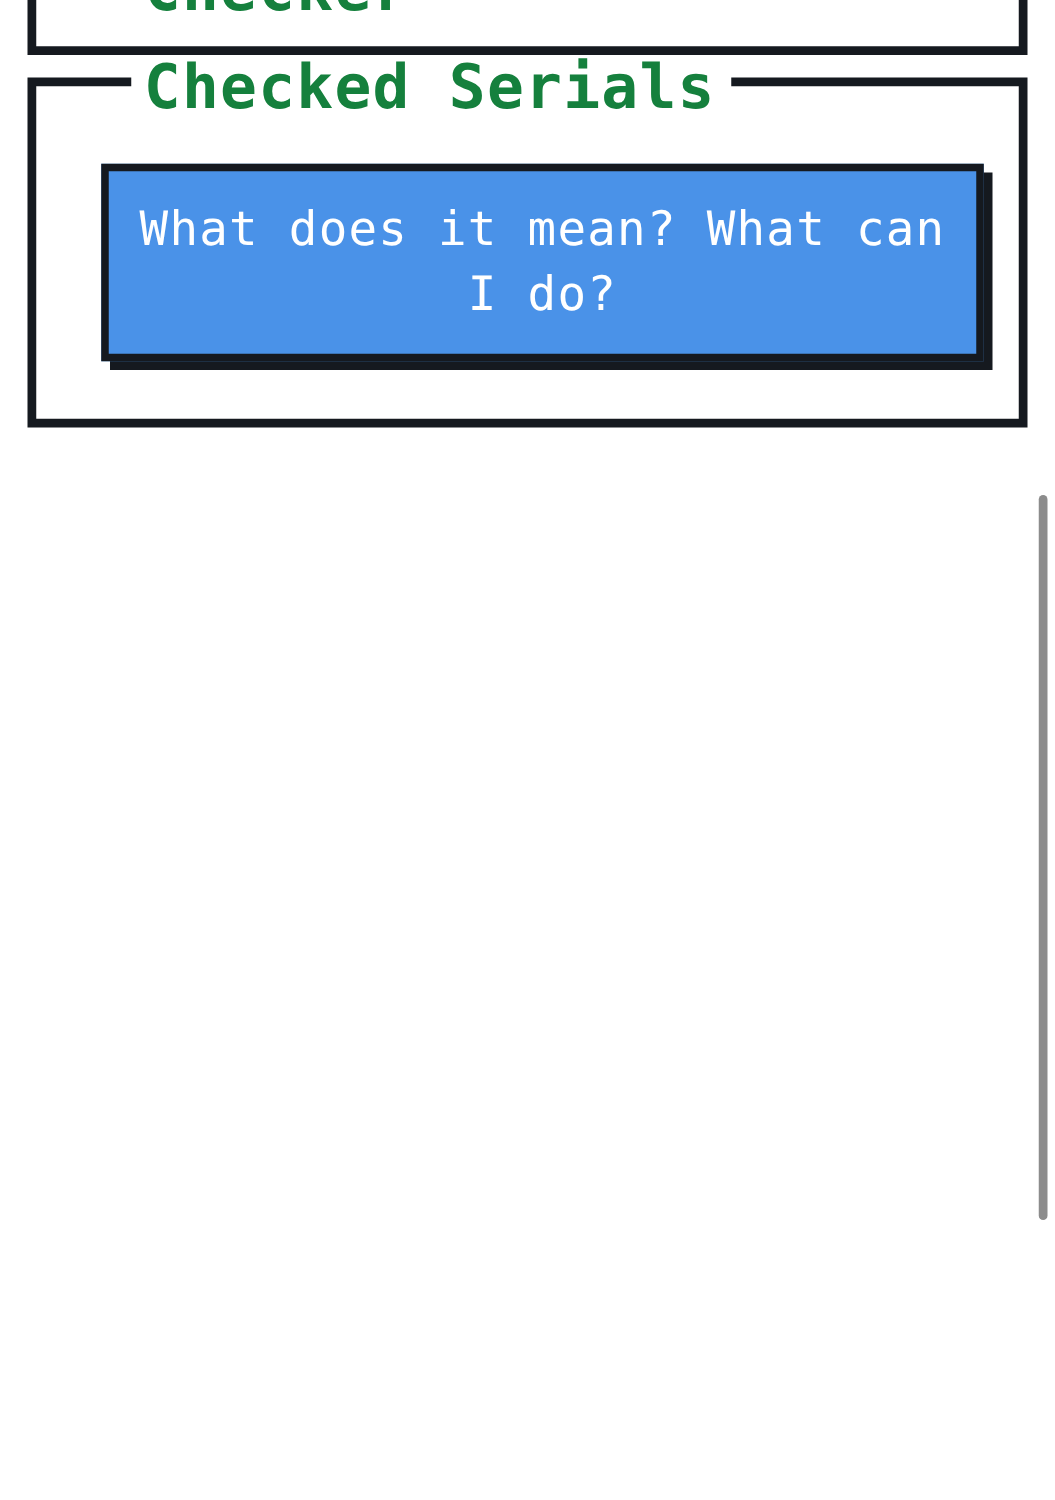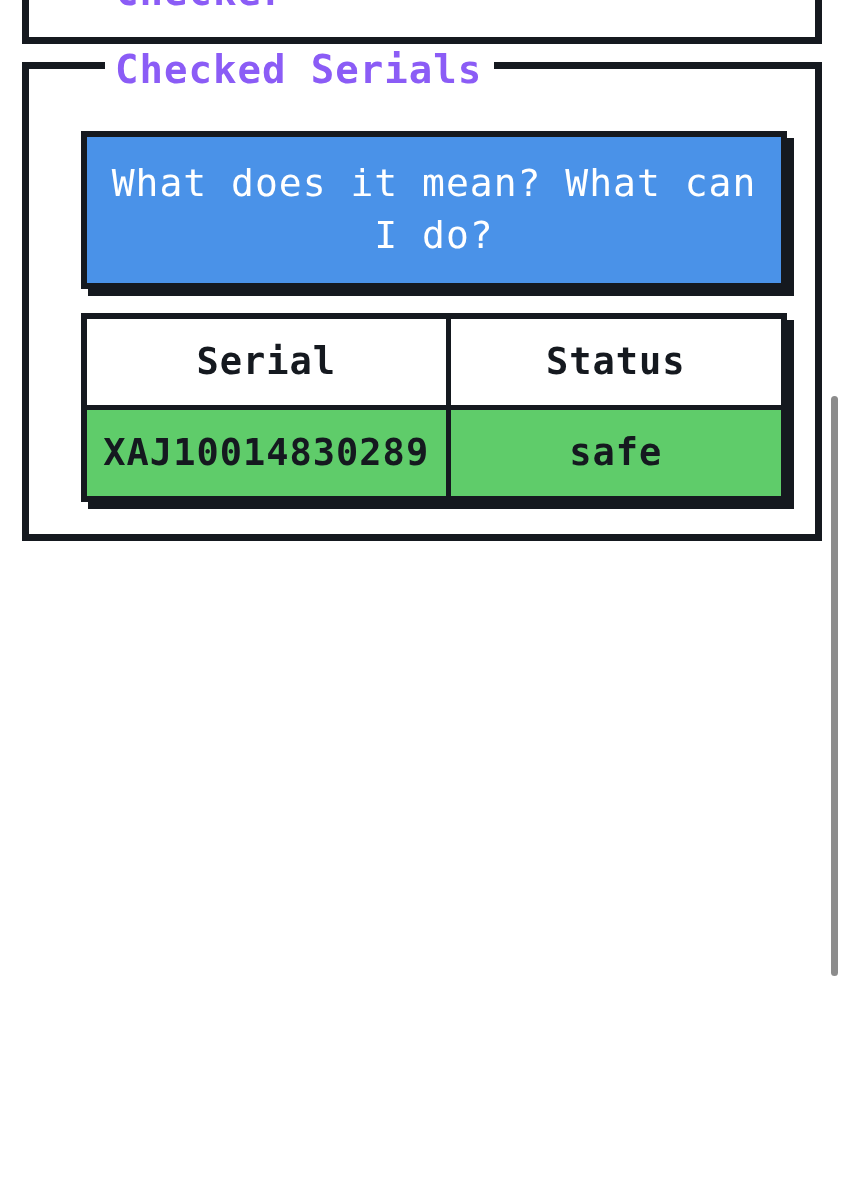--- a/index.html
+++ b/index.html
@@ -44,25 +44,25 @@
     box-sizing: border-box;
   }
   .panel-legend {
     display: block;
     float: none;
     margin-left: 62px;
     margin-top: -22px;
     margin-bottom: 0;
     padding: 0 12px 0 10px;
     background: #ffffff;
-    font-size: 39px;
+    font-size: 49px;
     line-height: 46px;
     font-weight: 700;
     letter-spacing: 1px;
-    color: #8b5cf6;
+    color: #15803d;
     width: max-content;
     max-width: 100%;
   }
 
   .panel-body { padding-top: 14px; }
 
   .helper-text {
     font-size: 38px;
     line-height: 52px;
     font-weight: 700;
@@ -177,40 +177,20 @@
     <section class="panel">
       <div class="panel-legend">Checker</div>
     </section>
 
     <section class="panel">
       <div class="panel-legend">Checked Serials</div>
       <div class="panel-body">
 
         <div class="blue-button">What does it mean? What can I do?</div>
 
-        <div class="table-wrap">
-          <table class="results">
-            <colgroup>
-              <col class="c-serial">
-              <col class="c-status">
-            </colgroup>
-            <thead>
-              <tr>
-                <th>Serial</th>
-                <th>Status</th>
-              </tr>
-            </thead>
-            <tbody>
-              <tr>
-                <td class="serial-cell">XAJ10014830289</td>
-                <td class="safe-cell">safe</td>
-              </tr>
-            </tbody>
-          </table>
-        </div>
 
       </div>
     </section>
 
   </div>
 
   <div class="scrollbar-track">
     <div class="scrollbar-thumb"></div>
   </div>
 </div>

